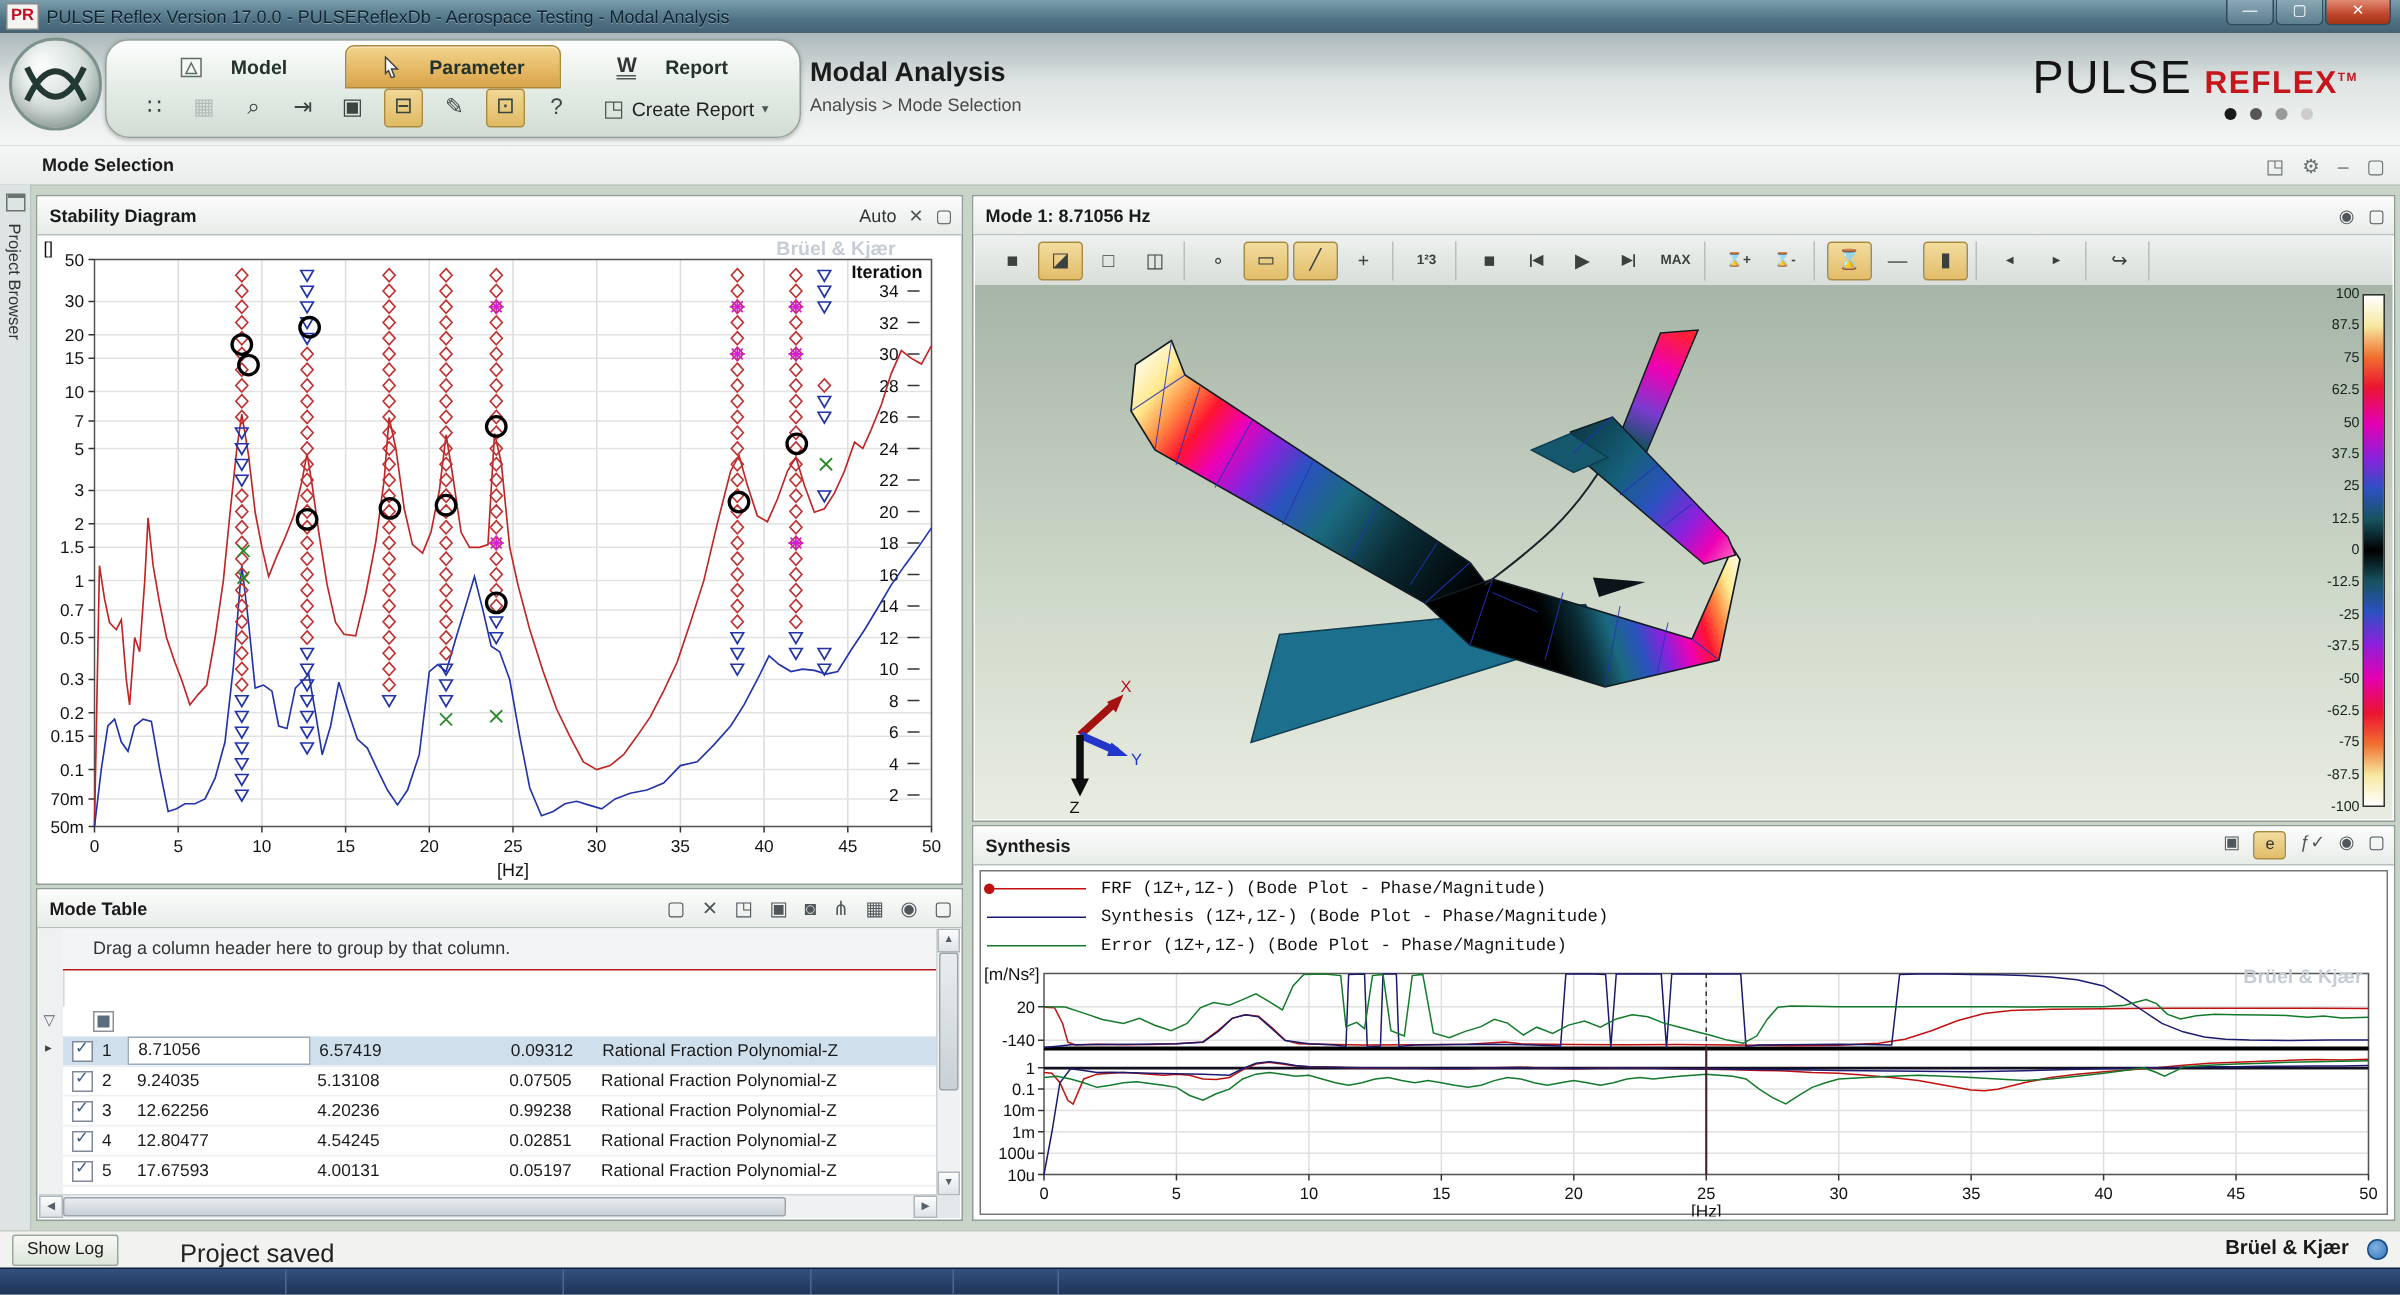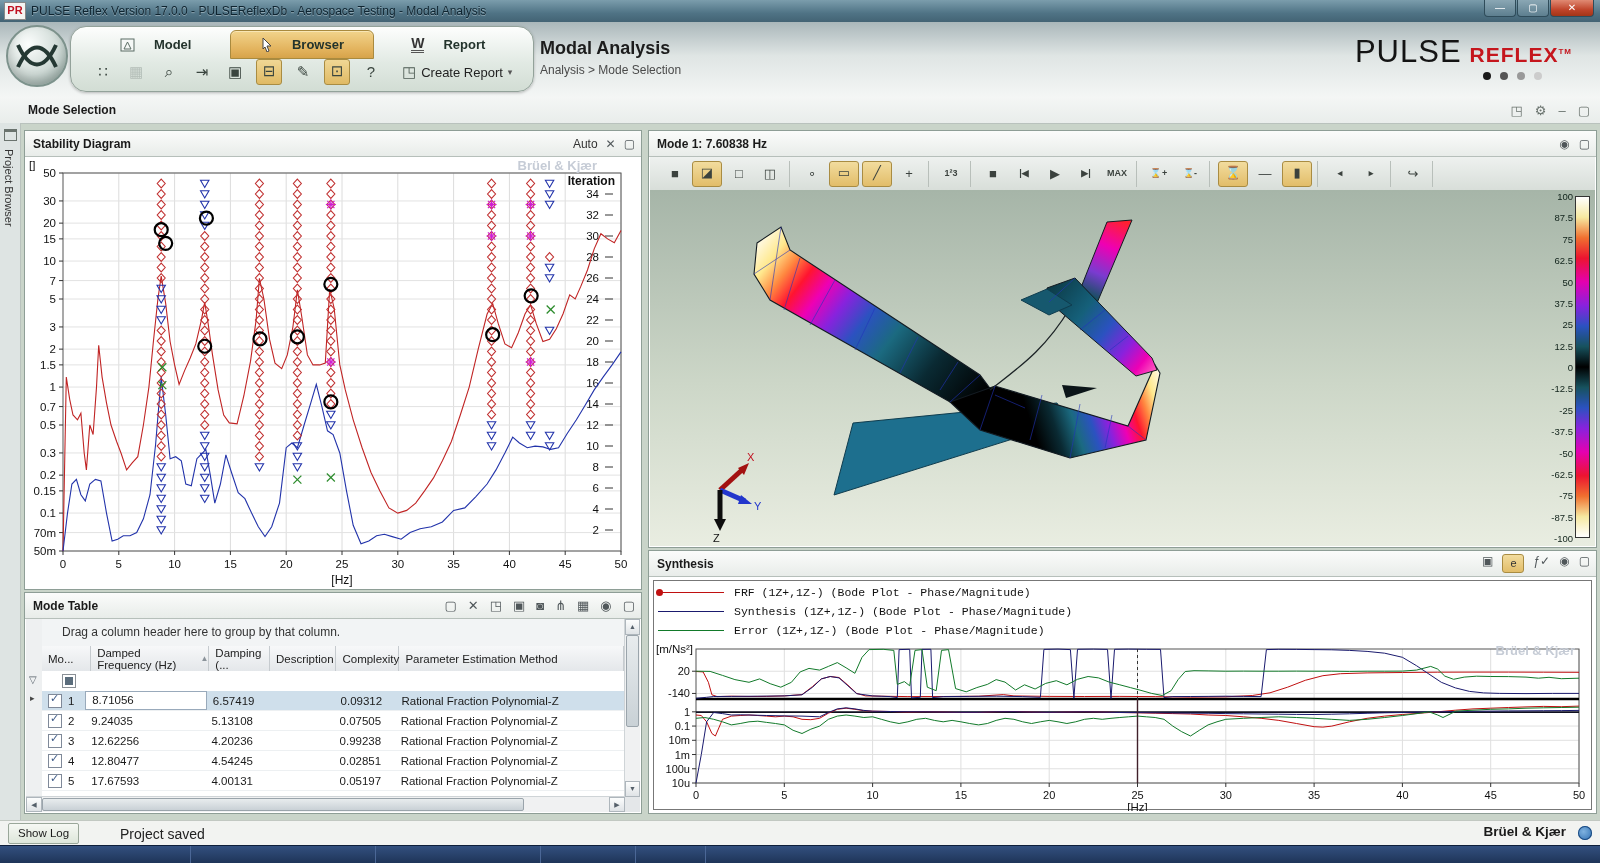--- a/index.html
+++ b/index.html
@@ -126,21 +126,21 @@
   .syn-body{position:absolute;left:4px;top:29px;right:4px;bottom:3px;background:#fff;border:1px solid #777;}
   .legend{position:absolute;left:4px;top:2px;}
   .leg-row{display:flex;align-items:center;height:19px;font-size:11.5px;color:#111;font-family:Liberation Mono, monospace;}
   .leg-line{width:66px;height:0;border-top:1.6px solid;position:relative;margin-right:10px;}
   .leg-dot{position:absolute;left:-2px;top:-4px;width:7px;height:7px;border-radius:50%;}
 
   
   .statusbar{left:0;top:820px;width:1600px;height:25px;background:#f2f3f1;border-top:1px solid #c2c8c2;}
   .showlog{position:absolute;left:8px;top:2px;height:19px;padding:0 9px;font-size:11.5px;
     background:linear-gradient(#f6f8f4,#dde6da);border:1px solid #9aa79a;border-radius:2px;line-height:18px;}
-  .status-msg{position:absolute;left:76px;top:5px;font-size:14px;color:#222;padding-left:44px;}
+  .status-msg{position:absolute;left:76px;top:5px;font-size:17px;color:#222;padding-left:44px;}
   .status-brand{position:absolute;right:34px;top:3px;font-size:13.5px;font-weight:bold;color:#1a1a1a;}
   .globe{position:absolute;right:8px;top:5px;width:14px;height:14px;border-radius:50%;
     background:radial-gradient(circle at 40% 40%,#7fb2e0,#2b6cb0);box-shadow:inset 0 0 0 1px #1c4a80;}
   .taskbar{left:0;top:845px;width:1600px;height:18px;
     background:linear-gradient(#33507f,#1d3356);border-top:1px solid #0e1e3a;}
   .taskbar i{position:absolute;top:0;bottom:0;width:1px;background:#4b6globe796;background:#4b6796;}
 
   svg text{font-family:"Liberation Sans",sans-serif;}
 </style>
 </head>
@@ -169,21 +169,21 @@
           <svg width="15" height="14" viewBox="0 0 15 14">
             <rect x="1" y="1" width="13" height="12" fill="#f5f8f6" stroke="#5a6d64"></rect>
             <path d="M7.5,4 L11,11 L4,11 Z" fill="none" stroke="#5a6d64"></path>
           </svg>
           <span>Model</span>
         </div>
         <div class="tab active">
           <svg width="13" height="15" viewBox="0 0 13 15">
             <path d="M3,1 L11,9 L7,9 L9,14 L7,15 L5,10 L3,12 Z" fill="#fff" stroke="#444"></path>
           </svg>
-          <span>Browser</span>
+          <span>Parameter</span>
         </div>
         <div class="tab">
           <span class="w-glyph">W</span>
           <span>Report</span>
         </div>
       </div>
     <div class="ribbon-tools" id="ribbon-tools">
         <div class="rtool">∷</div>
         <div class="rtool disabled">▦</div>
         <div class="rtool">⌕</div>
@@ -645,28 +645,20 @@
         <span>◉</span>
         <span>▢</span>
       </div>
   </div>
   <div class="mt-body">
     <div class="mt-gutter">
       <span class="funnel" style="top:55px;">▽</span>
       <span style="position:absolute;left:4px;top:74px;font-size:9px;color:#444;">▸</span>
     </div>
     <div class="mt-groupbar">Drag a column header here to group by that column.</div>
-    <div class="mt-header" id="mt-header">
-        <div class="hc" style="width: 44px;">Mo...</div>
-        <div class="hc" style="width: 116px;">Damped Frequency (Hz)<span class="sort">▲</span></div>
-        <div class="hc" style="width: 56px;">Damping (...</div>
-        <div class="hc" style="width: 62px;">Description</div>
-        <div class="hc" style="width: 56px;">Complexity</div>
-        <div class="hc" style="width: 227px;">Parameter Estimation Method</div>
-      </div>
     <div class="mt-filter">
       <span class="cbx">
           <i></i>
         </span>
     </div>
     <div class="mt-rows" id="mt-rows">
         <div class="mt-row sel">
           <div class="mt-cell" style="width: 44px; display: flex; align-items: center; padding: 0px;">
             <div class="mt-check"></div>
             <div style="margin-left: 6px;">1</div>
@@ -731,21 +723,21 @@
       <div class="sb-btn" style="left:0;top:0;bottom:0;width:14px;line-height:13px;">◀</div>
       <div class="sb-thumb" style="left:16px;top:1px;bottom:1px;width:480px;"></div>
       <div class="sb-btn" style="right:0;top:0;bottom:0;width:14px;line-height:13px;">▶</div>
     </div>
     <div class="corner"></div>
   </div>
 </div>
 
 <div class="abs panel" style="left:648px;top:130px;width:947px;height:416px;">
   <div class="phead">
-    <span class="t">Mode 1: 7.60838 Hz</span>
+    <span class="t">Mode 1: 8.71056 Hz</span>
     <div class="phead-icons dark" id="modeview-icons" style="gap:9px;">
         <span>◉</span>
         <span>▢</span>
       </div>
   </div>
   <div class="vtoolbar" id="view-toolbar">
       <div class="vgroup">
         <div class="vbtn">■</div>
         <div class="vbtn active">◪</div>
         <div class="vbtn">□</div>

